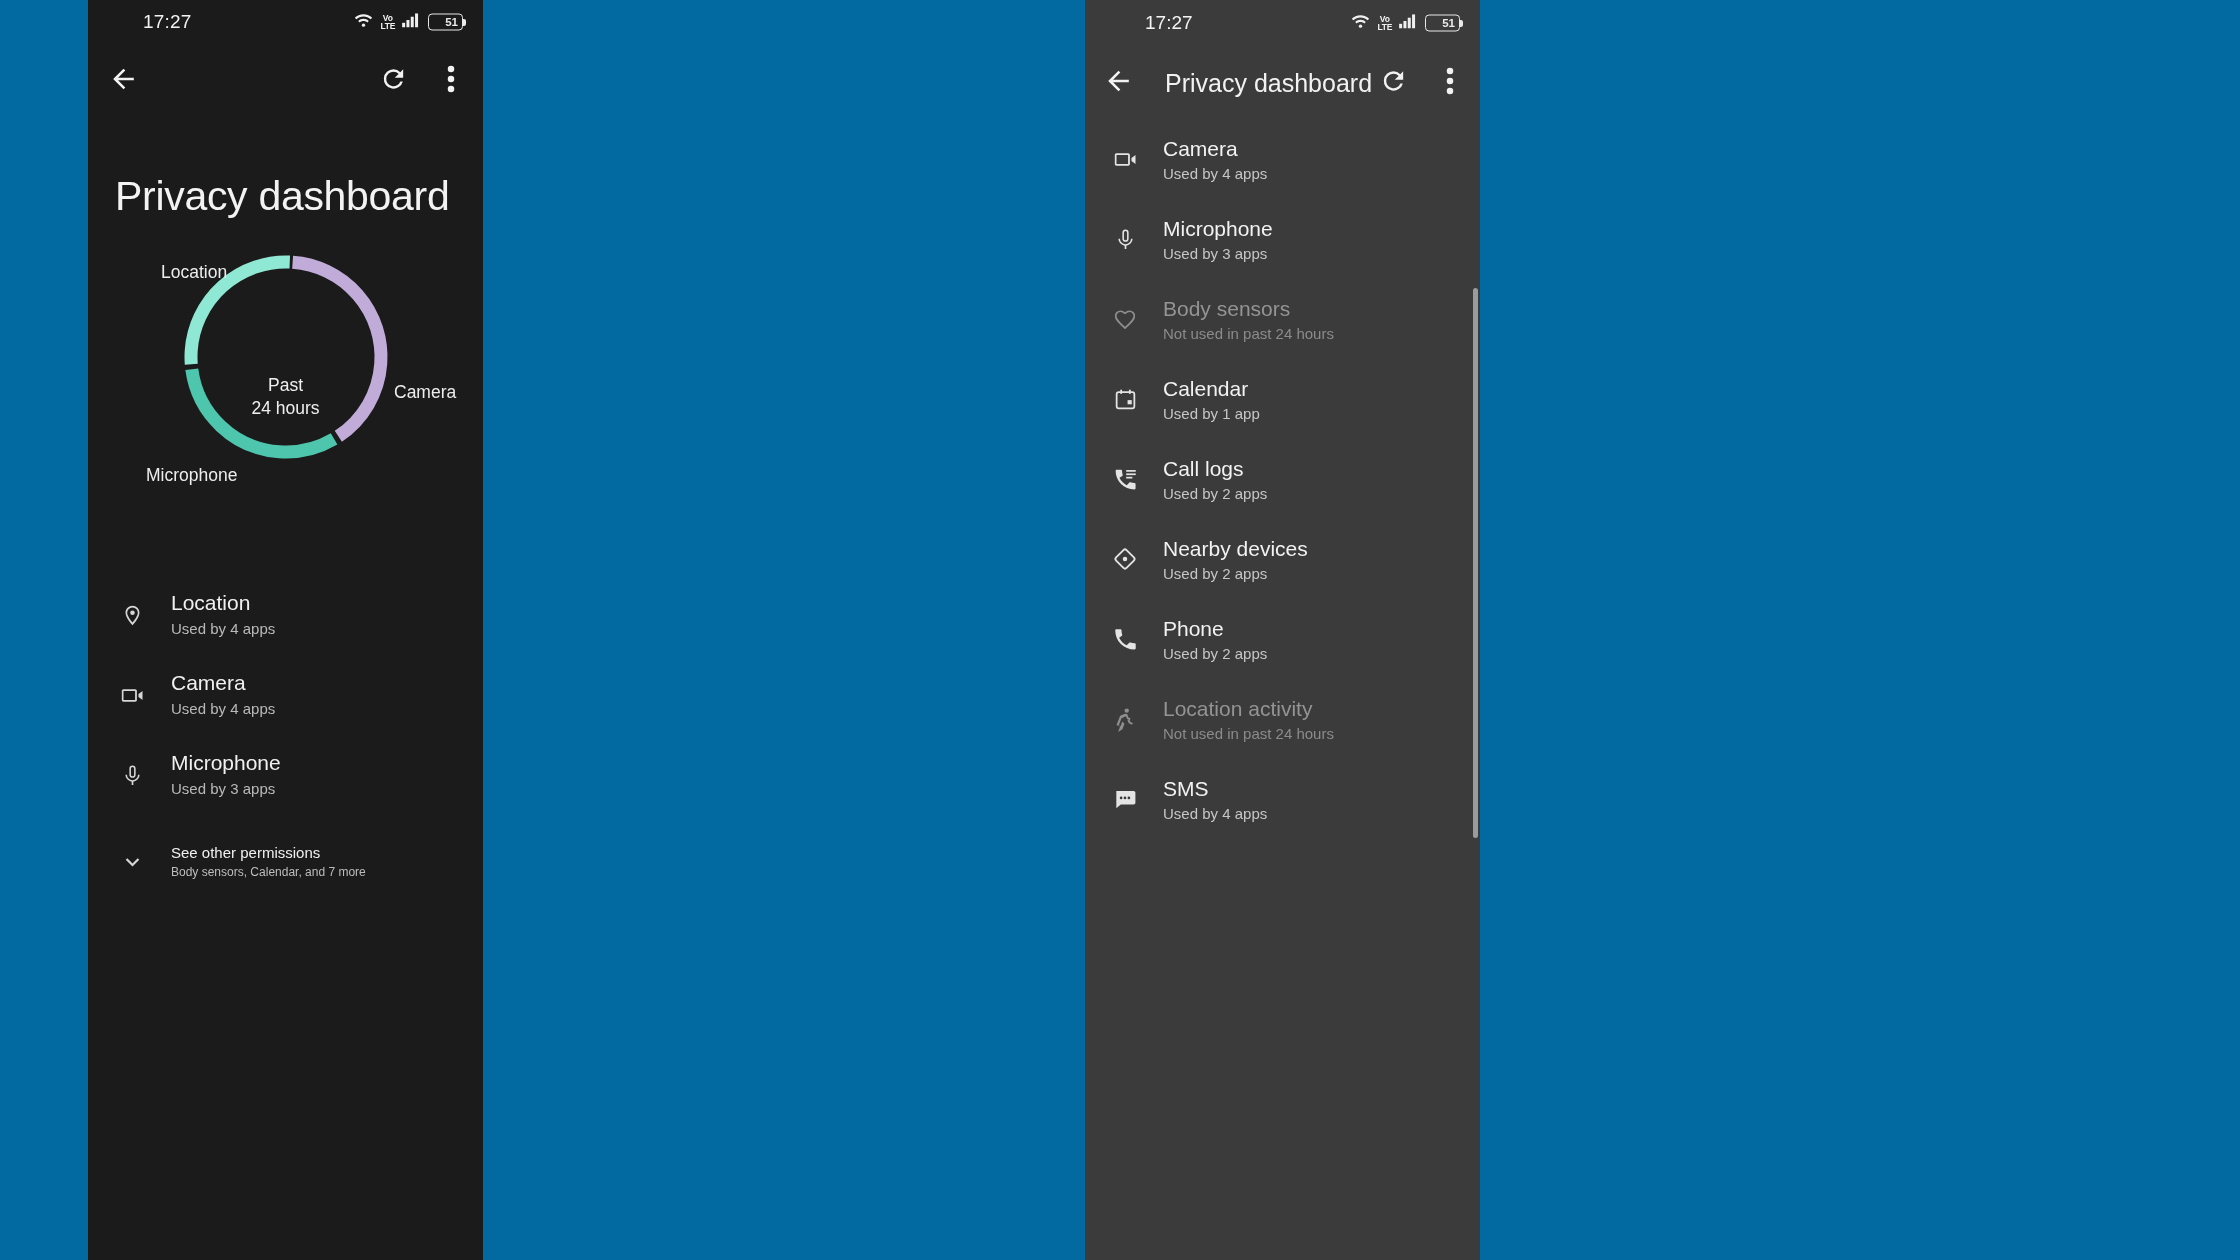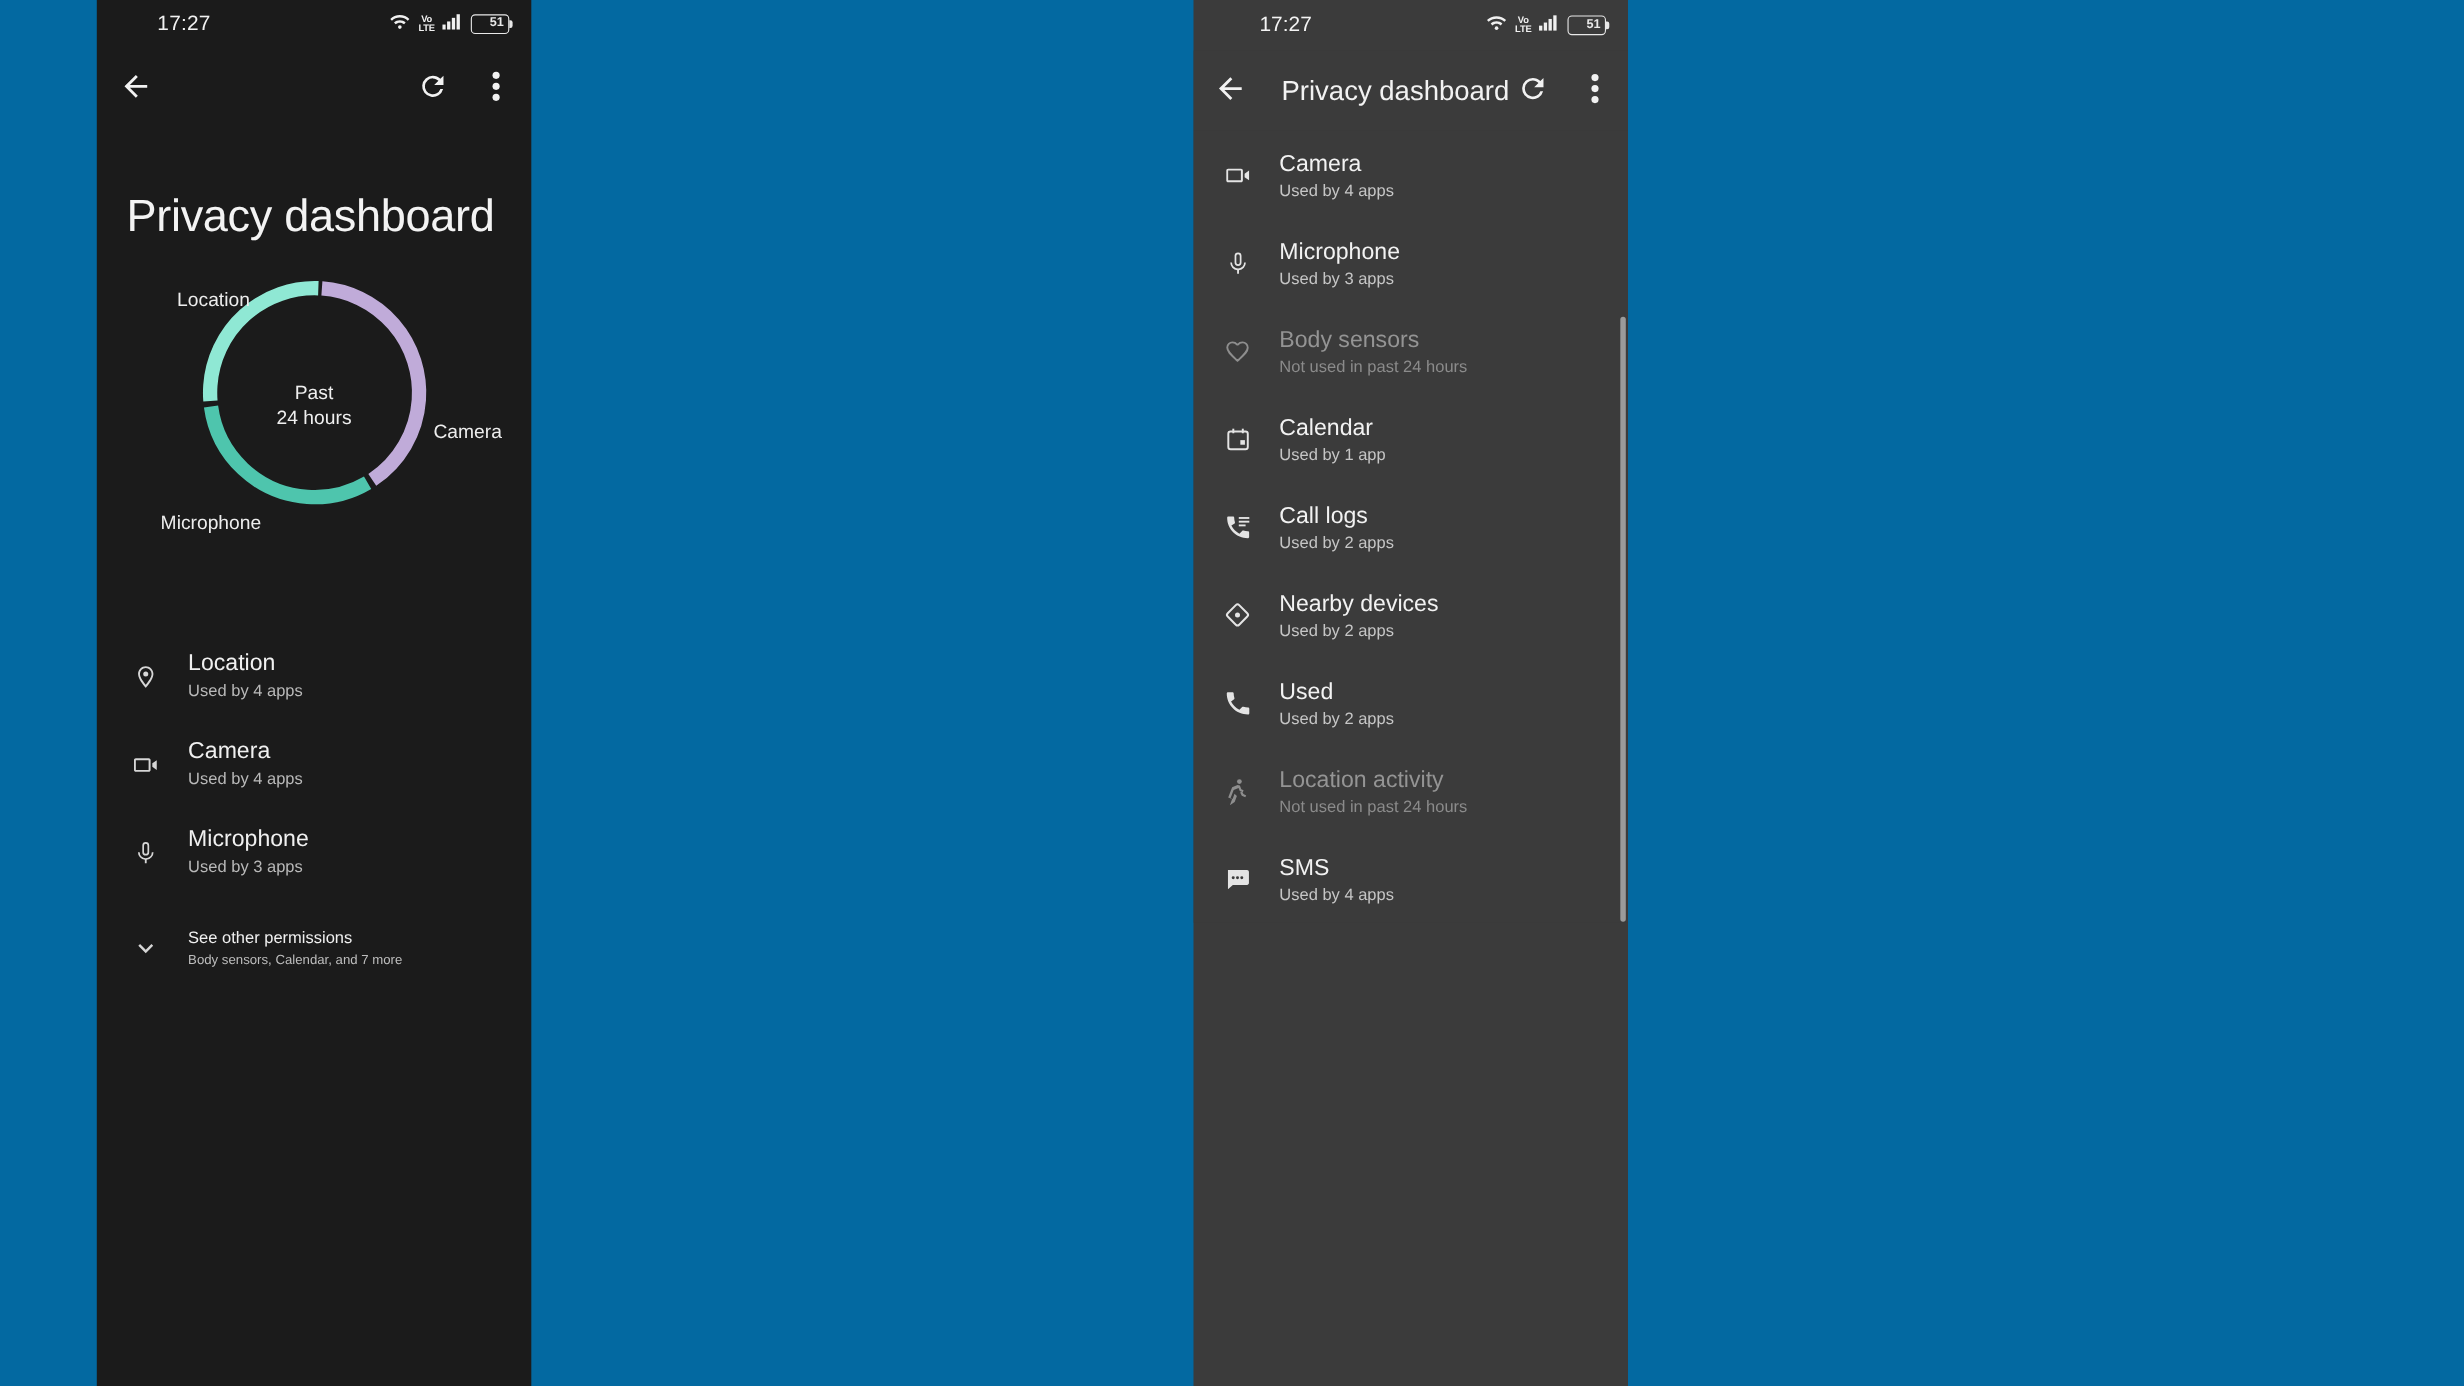--- a/index.html
+++ b/index.html
@@ -51,21 +51,21 @@
   .appbar .ab-more { position:absolute; right:28px; top:50%; transform:translateY(-50%); }
 
   .page-title {
     color: #f3f3f3; font-size: 41px; font-weight: 400;
     margin: 55px 0 0 27px; letter-spacing: -0.3px;
   }
 
   .chart-wrap { position: relative; width: 395px; height: 285px; margin-top: 22px; }
   .chart-svg { position: absolute; left: 50%; top: 10px; transform: translateX(-50%); }
   .chart-center {
-    position: absolute; left: 50%; top: 127px; transform: translate(-50%,-50%);
+    position: absolute; left: 50%; top: 155px; transform: translate(-50%,-50%);
     text-align: center; color: #efefef; font-size: 17.5px; line-height: 1.32;
     pointer-events: none;
   }
   .lbl {
     position: absolute; color: #ededed; font-size: 17.5px; white-space: nowrap;
   }
   .lbl-location  { left: 73px;  top: 20px; }
   .lbl-camera    { left: 306px; top: 140px; }
   .lbl-microphone{ left: 58px;  top: 223px; }
 
@@ -384,21 +384,21 @@
         </span>
       </div>
 
       <div class="r-row">
         <span class="r-ico">
           <svg width="26" height="26" viewBox="0 0 24 24">
             <path d="M6.6 10.8c1.5 3 4 5.5 7 7l2.3-2.3c.3-.3.73-.4 1.1-.27 1.2.4 2.5.62 3.85.62.6 0 1.05.47 1.05 1.05v3.7c0 .58-.47 1.05-1.05 1.05C10.9 21.65 3 13.75 3 4.05 3 3.47 3.47 3 4.05 3h3.7c.58 0 1.05.47 1.05 1.05 0 1.35.22 2.65.62 3.85.12.37.03.8-.27 1.1z" fill="currentColor"></path>
           </svg>
         </span>
         <span class="r-txt">
-          <span class="r-title" style="display:block">Used</span>
+          <span class="r-title" style="display:block">Phone</span>
           <span class="r-sub" style="display:block">Used by 2 apps</span>
         </span>
       </div>
 
       <div class="r-row dim">
         <span class="r-ico">
           <svg width="26" height="26" viewBox="0 0 24 24">
             <circle cx="13.6" cy="4.2" r="2" fill="currentColor"></circle>
             <path d="M9.6 21.4l1.9-5.1-2-1.9-1.6 4.3-1.7-.7 2.6-6.8 4.1-1.7 1 2.6 2.6 1 .6-1.7-1.9-.8-1.2-3.2-2-0.3-4.5 1.9-3.3 8.6 3.3 1.3-1.9 5.1z" fill="currentColor"></path>
             <path d="M14.2 13.4l1.4 2.6 2.9 1.4.8-1.6-2.3-1.1-1.1-2.2z" fill="currentColor"></path>

